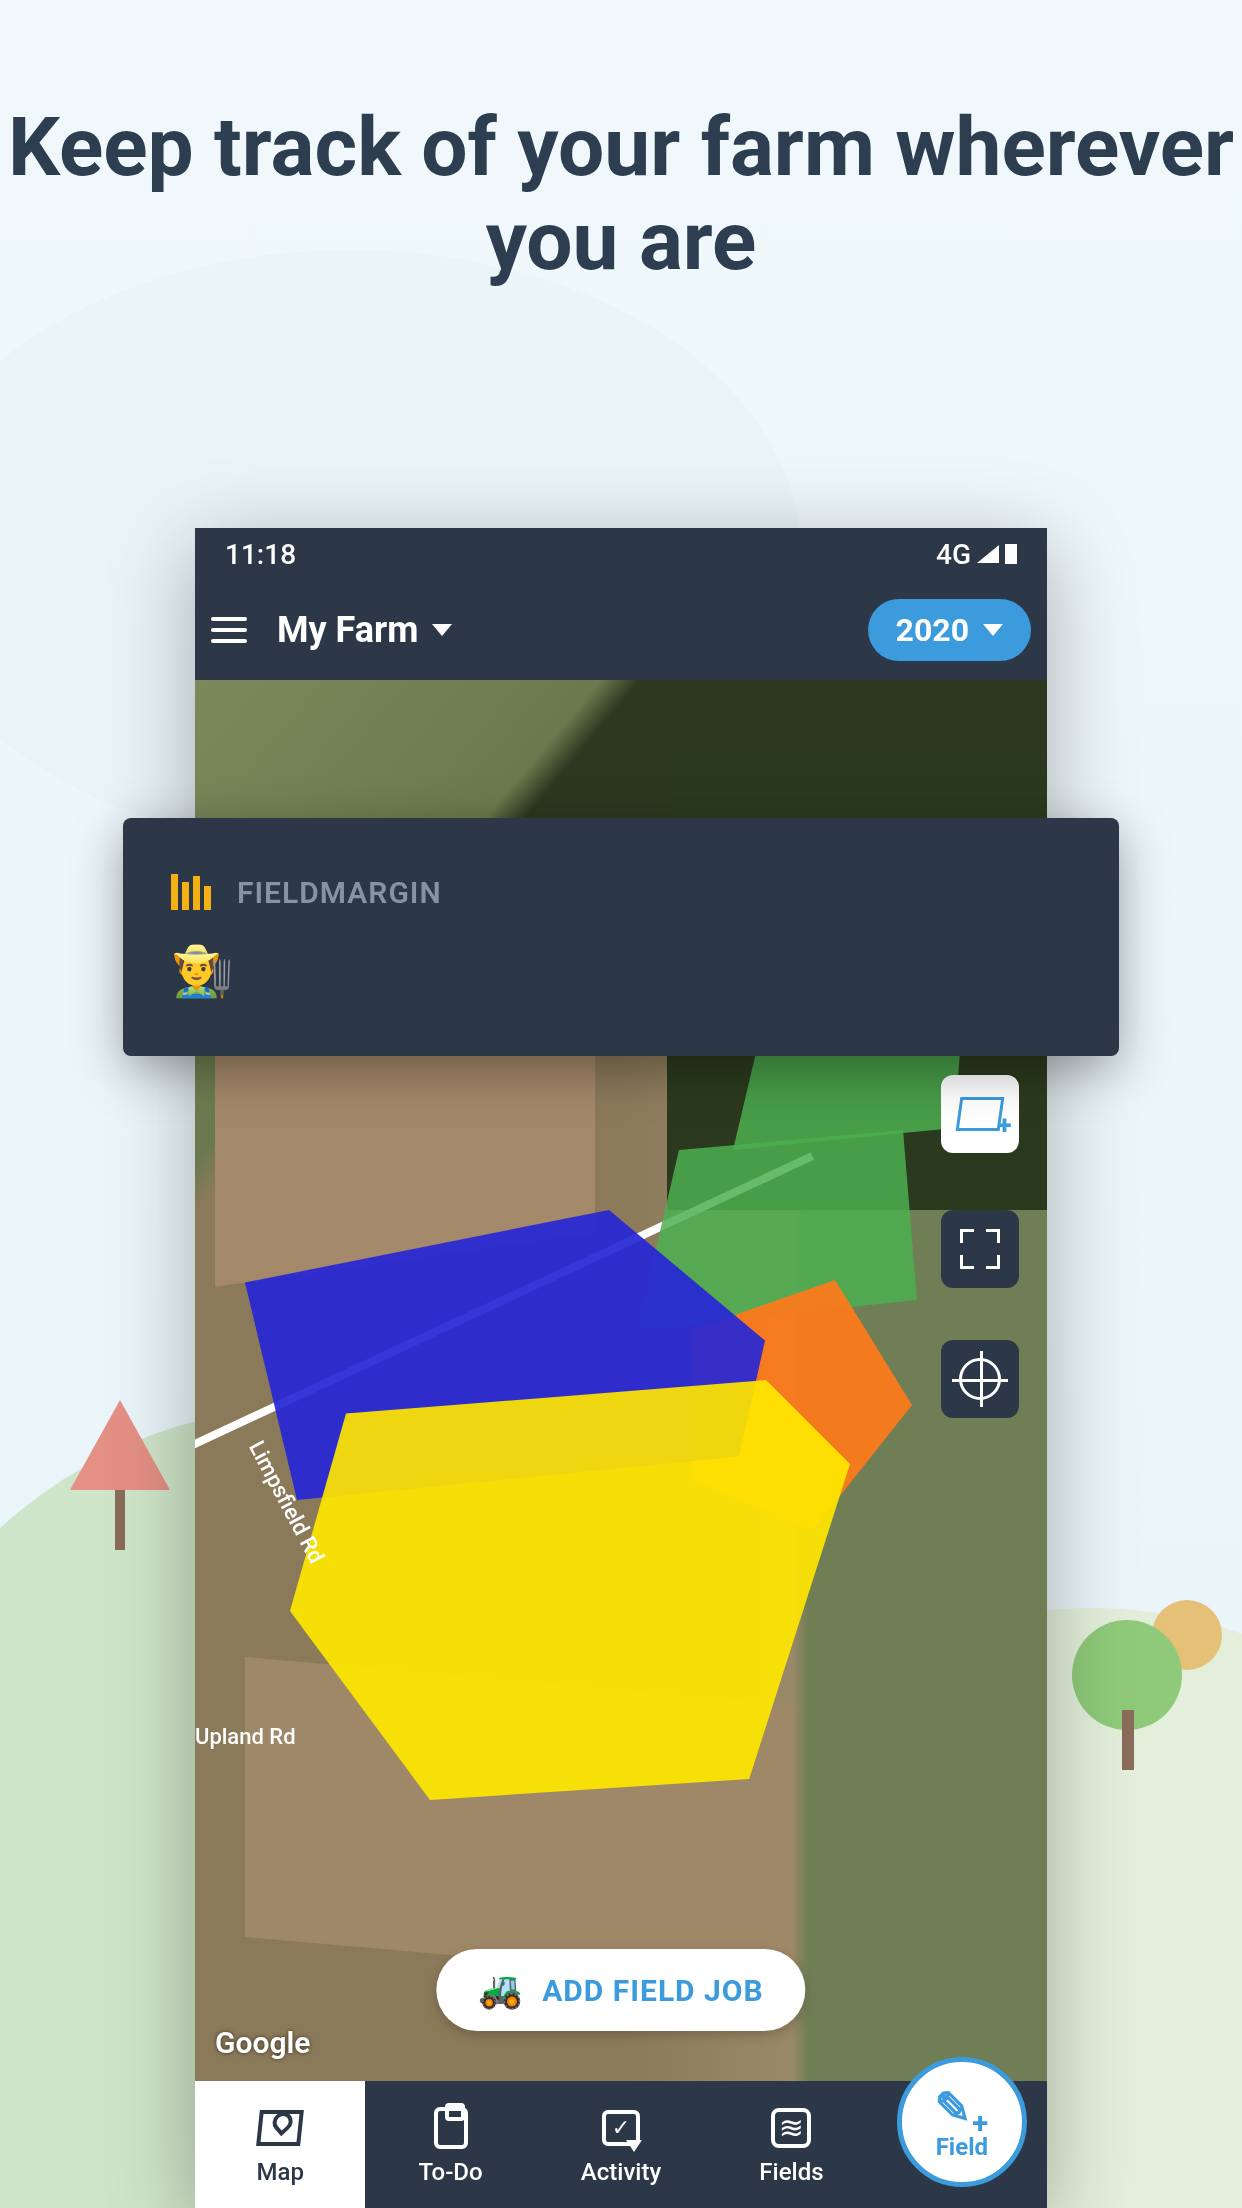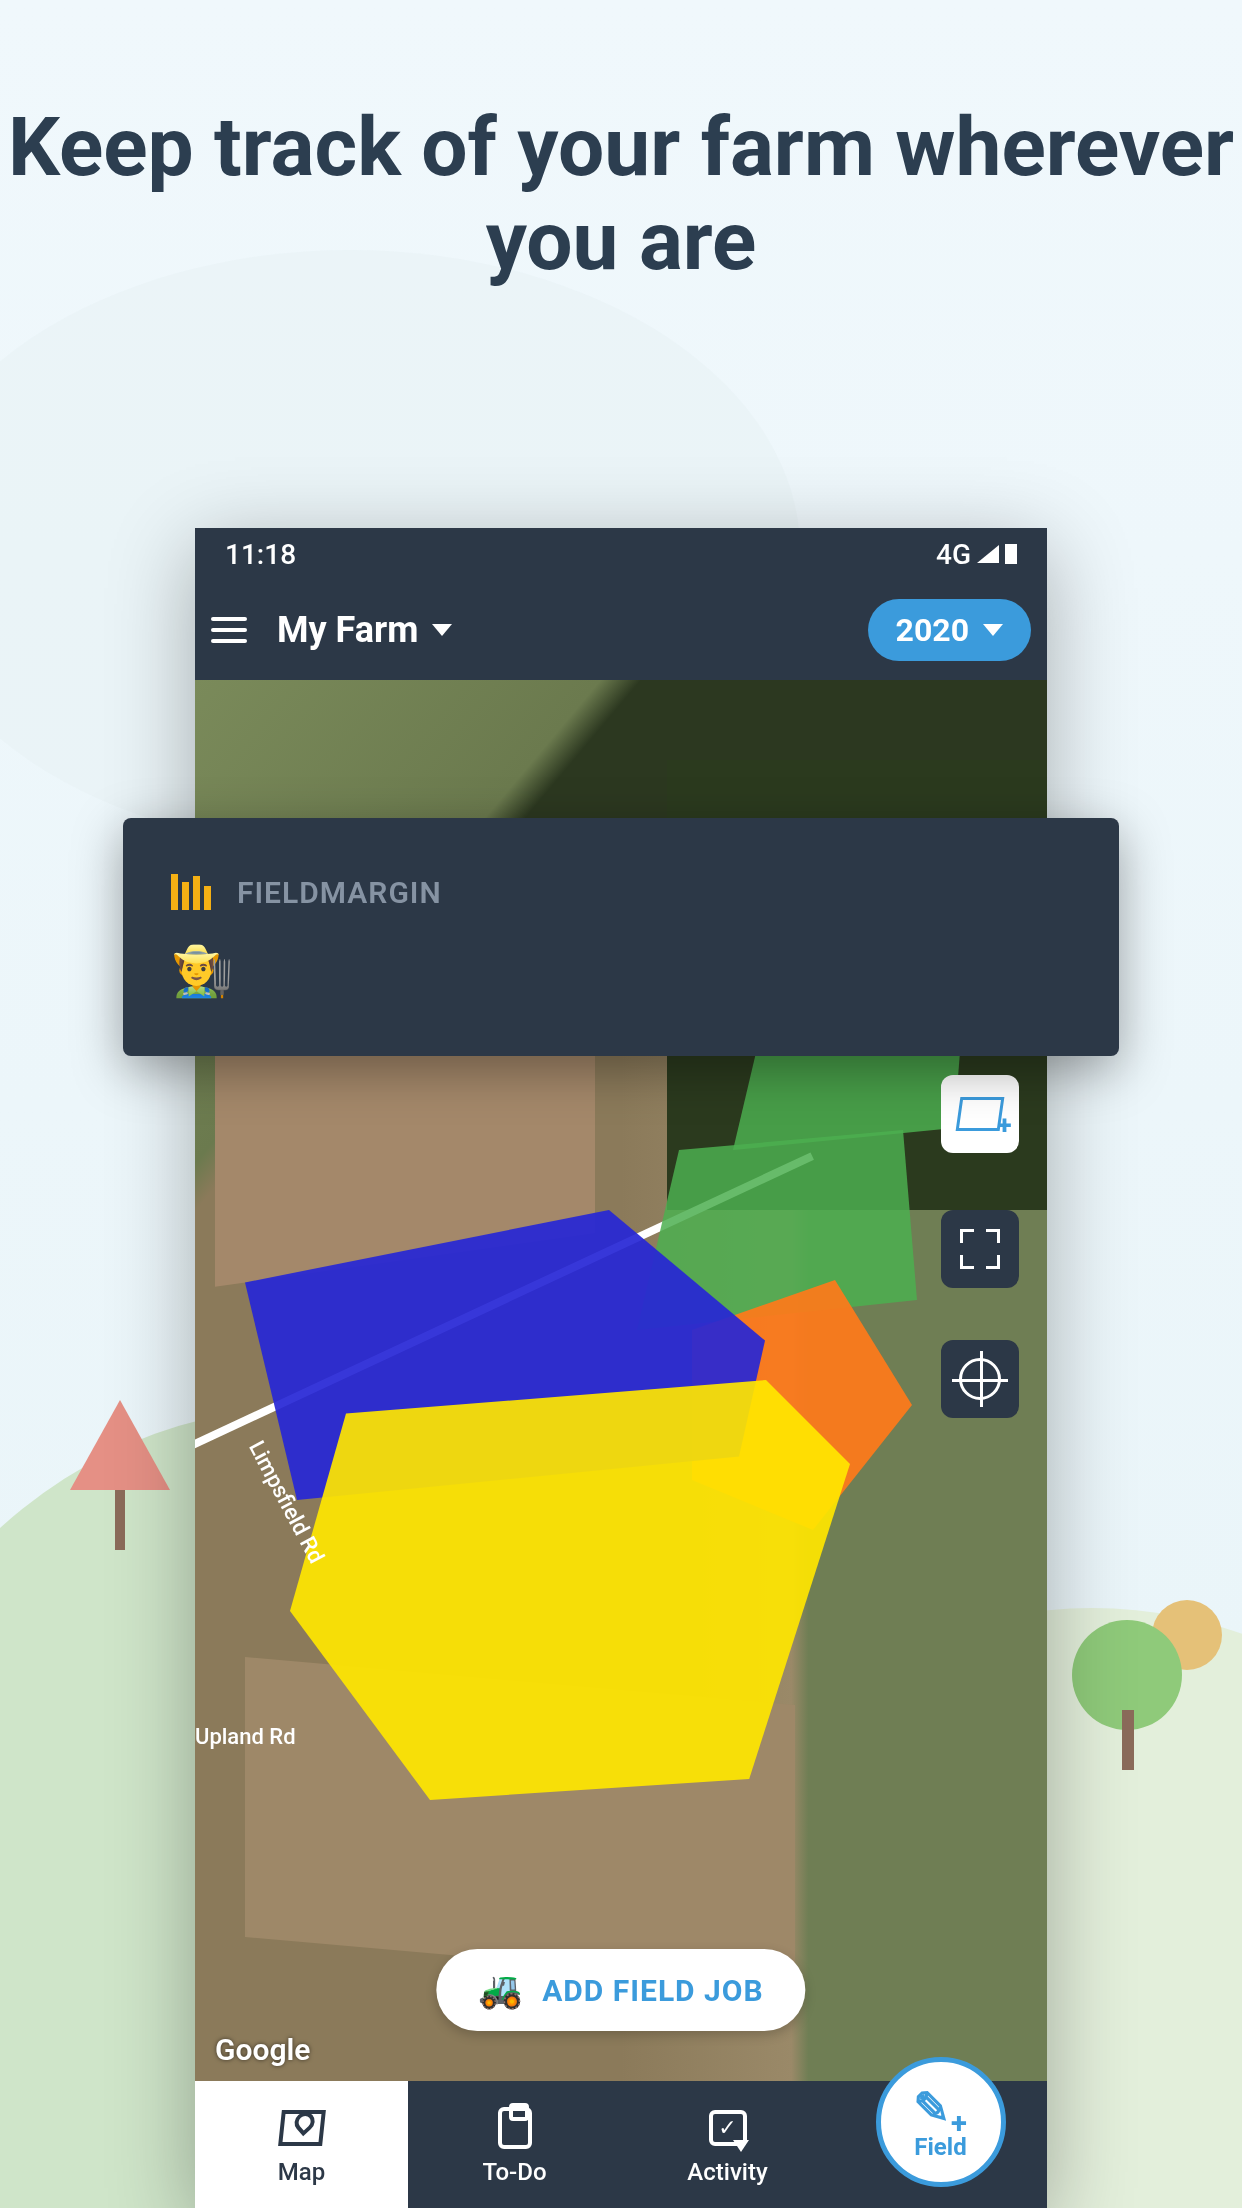--- a/index.html
+++ b/index.html
@@ -301,21 +301,21 @@
   border-radius: 50px;
   font-size: 30px;
   font-weight: 700;
   display: flex; align-items: center; gap: 18px;
   letter-spacing: 1px;
   box-shadow: 0 4px 12px rgba(0,0,0,0.2);
 }
 
 .google-logo {
   position: absolute;
-  bottom: 14px; left: 20px;
+  bottom: 21px; left: 20px;
   color: #fff; font-size: 30px; font-weight: 600;
   text-shadow: 0 0 4px rgba(0,0,0,0.6);
 }
 
 
 .notification {
   position: absolute;
   top: 818px;
   left: 123px;
   width: 996px;
@@ -523,20 +523,26 @@
           <span class="icon-clipboard"></span>
         </div>
       <span>To-Do</span>
     </div>
     <div class="nav-item">
       <div class="nav-icon">
           <span class="icon-activity"></span>
         </div>
       <span>Activity</span>
     </div>
+    <div class="nav-item">
+      <div class="nav-icon">
+          <span class="icon-fields"></span>
+        </div>
+      <span>Fields</span>
+    </div>
     <div class="nav-note">
       <div class="note-fab">
         <div class="nav-icon">
             <span>✎₊</span>
           </div>
         <span>Field</span>
       </div>
     </div>
   </div>
 

